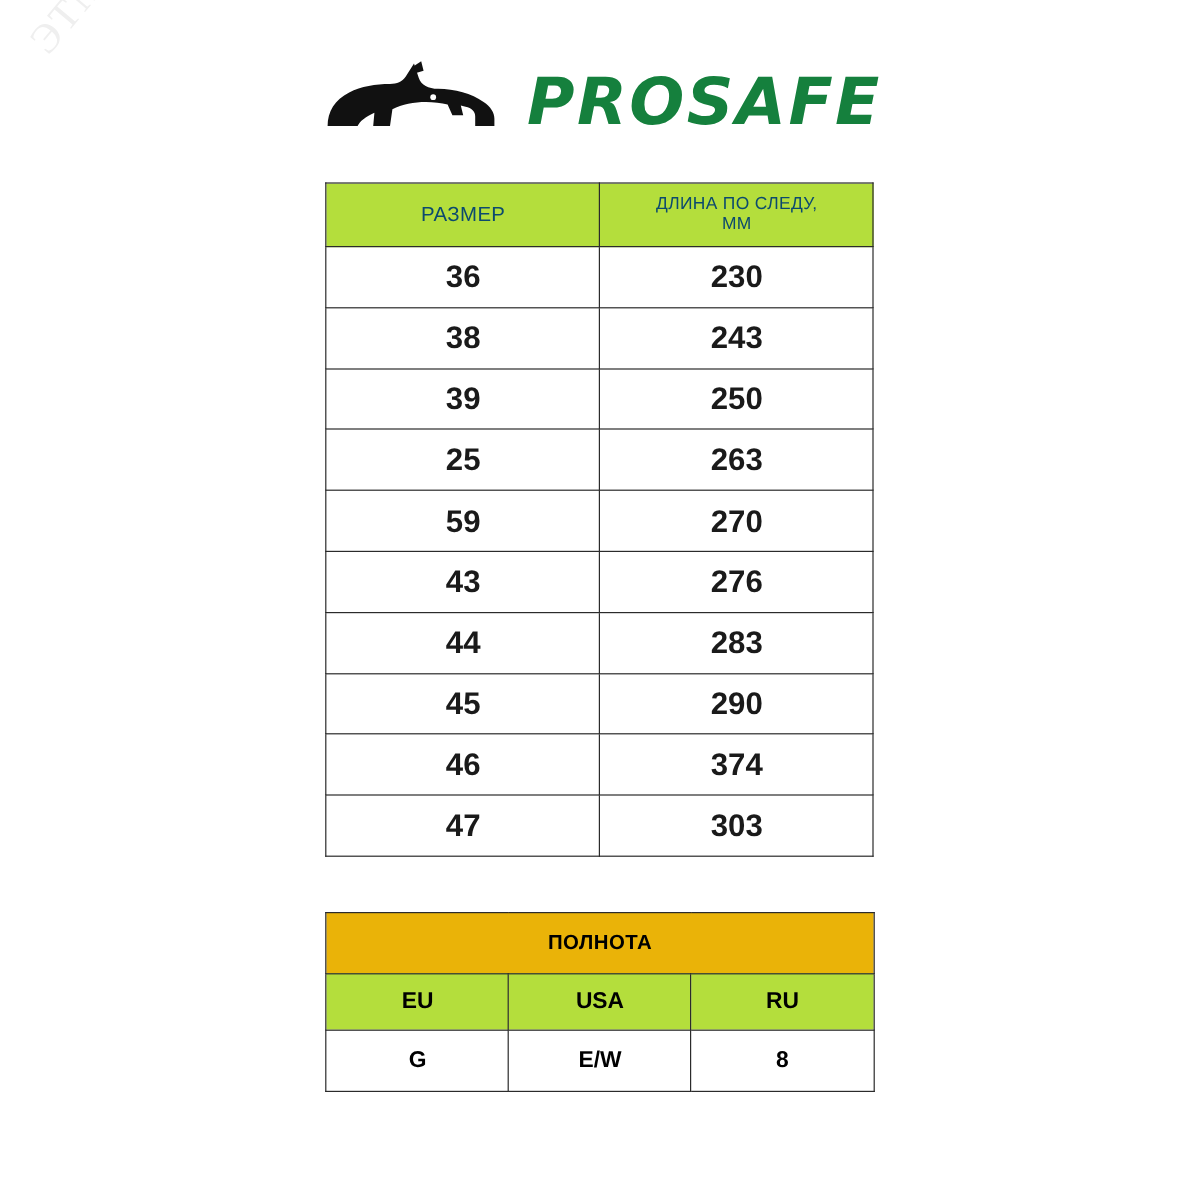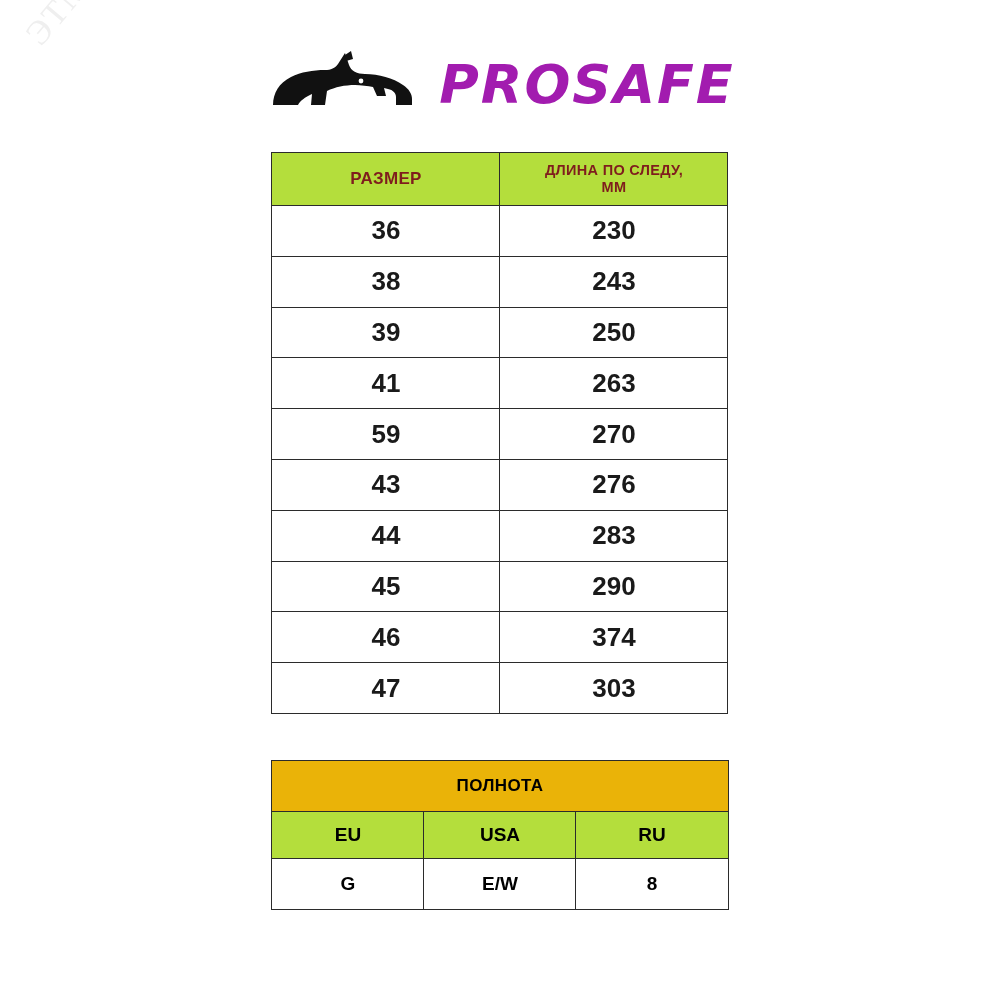--- a/index.html
+++ b/index.html
@@ -50,21 +50,21 @@
     width: 152px;
     height: 72px;
     display: block;
   }
   .brand-name {
     font-family: "DejaVu Sans", sans-serif;
     font-weight: bold;
     font-style: italic;
     font-size: 54px;
     letter-spacing: 2px;
-    color: #a21caf;
+    color: #15803d;
     line-height: 1;
   }
 
   
   .table-wrap {
     margin-top: 28px;
   }
   table {
     border-collapse: collapse;
     table-layout: fixed;
@@ -80,22 +80,22 @@
   .size-table {
     width: 456px;
   }
   .size-table col.c1 { width: 228px; }
   .size-table col.c2 { width: 228px; }
 
   .size-table thead th {
     background: #b4de3c;
     height: 48px;
     font-size: 17px;
-    font-weight: bold;
-    color: #7f1d1d;
+    font-weight: normal;
+    color: #0c4a6e;
     letter-spacing: 0.3px;
     padding: 2px 4px;
     line-height: 1.15;
   }
   .size-table thead th.h-small {
     font-size: 14.5px;
   }
   .size-table tbody td {
     height: 47.8px;
     font-size: 26px;
@@ -166,21 +166,21 @@
         </tr>
         <tr>
           <td>38</td>
           <td>243</td>
         </tr>
         <tr>
           <td>39</td>
           <td>250</td>
         </tr>
         <tr>
-          <td>41</td>
+          <td>25</td>
           <td>263</td>
         </tr>
         <tr>
           <td>59</td>
           <td>270</td>
         </tr>
         <tr>
           <td>43</td>
           <td>276</td>
         </tr>

